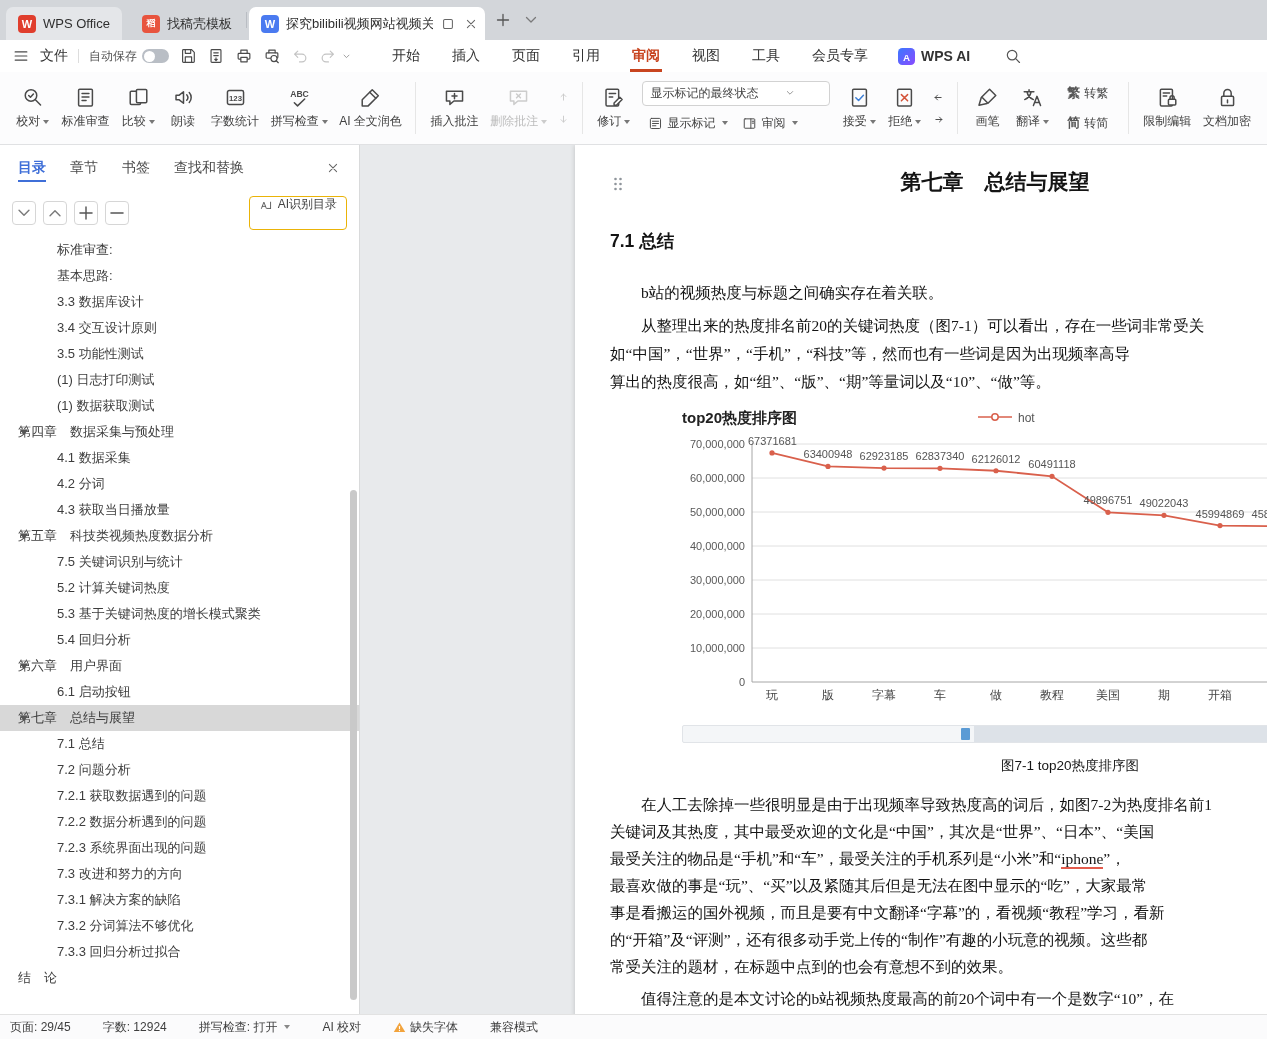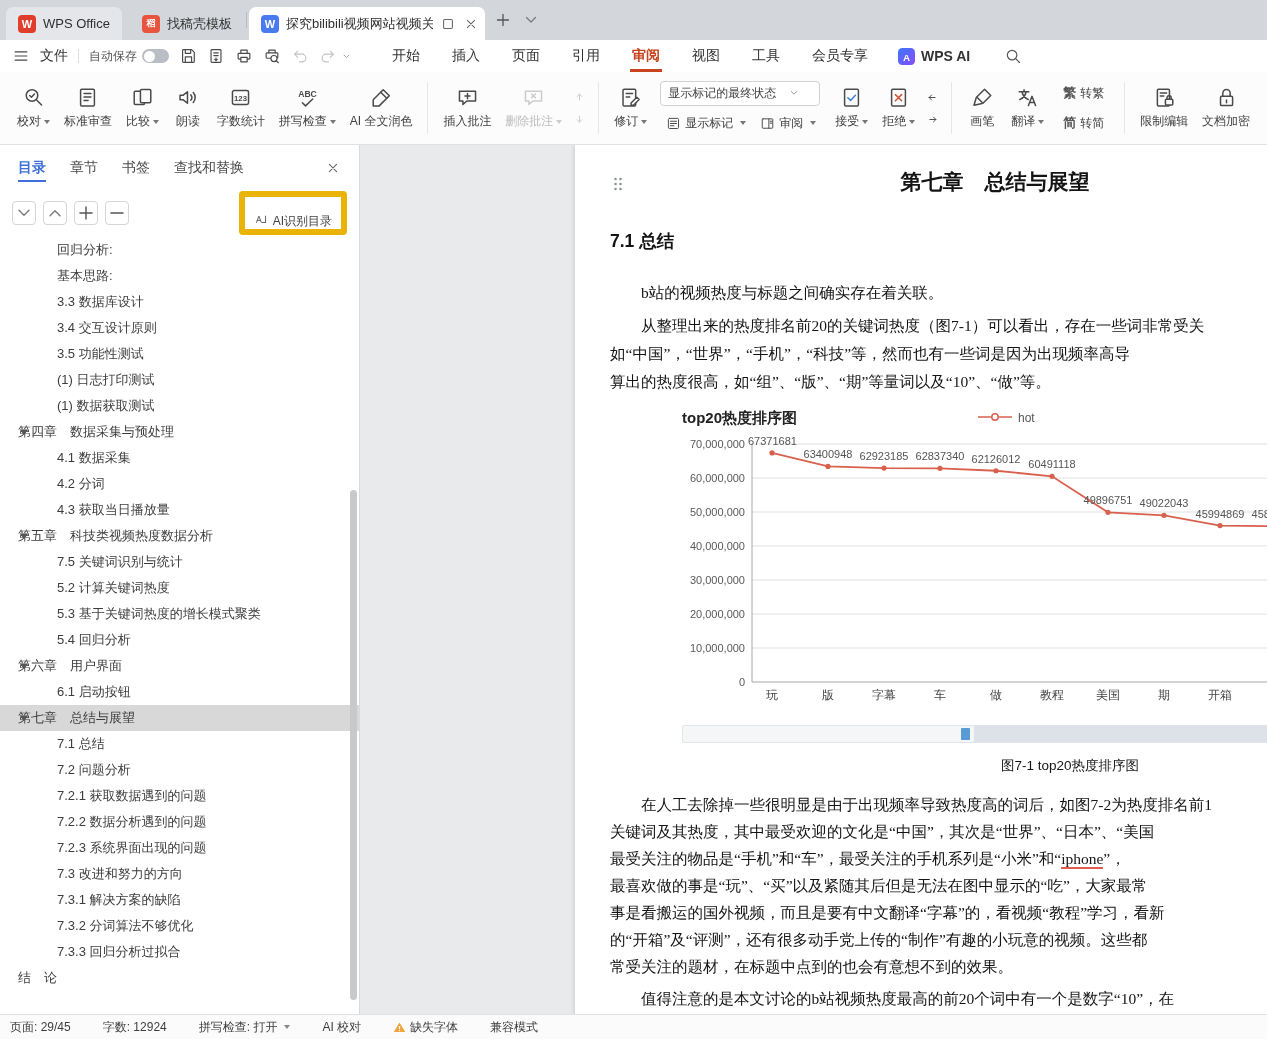--- a/index.html
+++ b/index.html
@@ -42,38 +42,38 @@
 .rbtn.disabled svg *{stroke:#cccccc}
 .ric{width:23px;height:23px}
 .rdiv{width:1px;height:52px;background:#e6e6e6;margin:0 8px;flex:none}
 .rlb{display:flex;align-items:center}
 .dd{width:0;height:0;border-left:3.5px solid transparent;border-right:3.5px solid transparent;border-top:4px solid #777;margin-left:3px;display:inline-block}
 .rbtn.disabled .dd{border-top-color:#ccc}
 .navstack{display:flex;flex-direction:column;gap:7px;margin:0 3px}
 .nico{width:15px;height:15px;cursor:pointer}
 .nico.disabled svg *{stroke:#cccccc}
 .revmid{display:flex;flex-direction:column;gap:5px;margin:0 6px}
-.combo{width:160px;height:25px;border:1px solid #d2d2d2;border-radius:4px;display:flex;align-items:center;padding:0 7px;font-size:12px;color:#444;background:#fff;cursor:pointer}
+.combo{width:188px;height:25px;border:1px solid #d2d2d2;border-radius:4px;display:flex;align-items:center;padding:0 7px;font-size:12px;color:#444;background:#fff;cursor:pointer}
 .combo span{flex:1;white-space:nowrap}
 .carr{width:12px;height:12px}
 .srow{display:flex;gap:2px}
 .sbtn{display:flex;align-items:center;gap:4px;height:25px;border:0;background:transparent;font-size:12px;color:#404040;padding:0 6px;cursor:pointer;border-radius:3px;font-family:inherit;white-space:nowrap}
 .sic{width:15px;height:15px}
 .cnic{font-size:13px;font-weight:bold;color:#555}
 
 .main{flex:1;display:flex;min-height:0;background:#e8eaec}
 .tocpanel{width:360px;background:#fff;border-right:1px solid #d9dadb;display:flex;flex-direction:column;position:relative;flex:none}
 .toctabs{height:46px;display:flex;align-items:center;padding:0 18px;gap:24px;font-size:14px;color:#4a4a4a}
 .toctab{cursor:pointer;height:100%;display:flex;align-items:center;position:relative;white-space:nowrap}
 .toctab.active{color:#3f6fd8;font-weight:700}
 .toctab.active:after{content:"";position:absolute;left:0;right:0;bottom:9px;height:2px;background:#3f6fd8}
 .pclose{margin-left:auto;width:16px;height:16px;cursor:pointer}
 .toctools{height:44px;display:flex;align-items:center;gap:7px;padding:0 12px}
 .tbox{width:24px;height:24px;border:1px solid #d6d6d6;border-radius:4px;display:flex;align-items:center;justify-content:center;cursor:pointer;background:#fff}
-.aibtn{margin-left:auto;height:26px;border:6px solid #eab308;border-radius:4px;display:flex;align-items:flex-start;gap:5px;padding:16px 9px;font-size:12px;color:#444;background:#fff;cursor:pointer;white-space:nowrap}
+.aibtn{margin-left:auto;height:26px;border:1px solid #eab308;border-radius:4px;display:flex;align-items:flex-end;gap:5px;padding:16px 9px;font-size:12px;color:#444;background:#fff;cursor:pointer;white-space:nowrap}
 .aibtn [data-icon]{width:14px;height:14px}
 .toclist{flex:1;overflow:hidden;padding-top:2px}
 .titem{height:26px;display:flex;align-items:center;font-size:13px;color:#3d3d3d;cursor:pointer;padding-left:18px;position:relative;white-space:nowrap}
 .titem.lv1{padding-left:57px}
 .titem.selected{background:#d8d8d8}
 .tri{position:absolute;left:20px;width:0;height:0;border-left:4px solid transparent;border-right:4px solid transparent;border-top:5px solid #555}
 .vscroll{position:absolute;right:2px;top:345px;width:7px;height:510px;border-radius:4px;background:#c9c9c9;cursor:pointer}
 
 .docarea{flex:1;position:relative;overflow:hidden;cursor:text}
 .page{position:absolute;left:215px;top:0;width:840px;height:1300px;background:#fff;box-shadow:0 0 5px rgba(0,0,0,.18);padding:22px 35px 0;font-family:"Liberation Serif","DejaVu Serif",serif;color:#141414}
@@ -535,21 +535,21 @@
               <svg viewBox="0 0 20 20" fill="none" stroke="#555" stroke-width="1.3" stroke-linecap="round" stroke-linejoin="round">
                 <path d="M3.5 13.5L7 4.5l3.5 9M4.8 10.5h4.4"></path>
                 <path d="M12 13.5h4.5M16.5 4.5v9"></path>
               </svg>
             </span>
           <span>AI识别目录</span>
         </span>
       </div>
       <div class="toclist">
           <div class="titem lv1">
-            <span>回归分析:</span>
+            <span>标准审查:</span>
           </div>
           <div class="titem lv1">
             <span>基本思路:</span>
           </div>
           <div class="titem lv1">
             <span>3.3 数据库设计</span>
           </div>
           <div class="titem lv1">
             <span>3.4 交互设计原则</span>
           </div>

